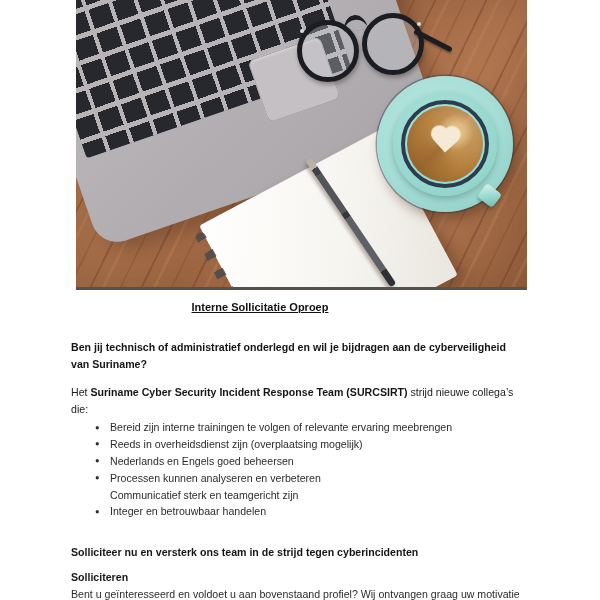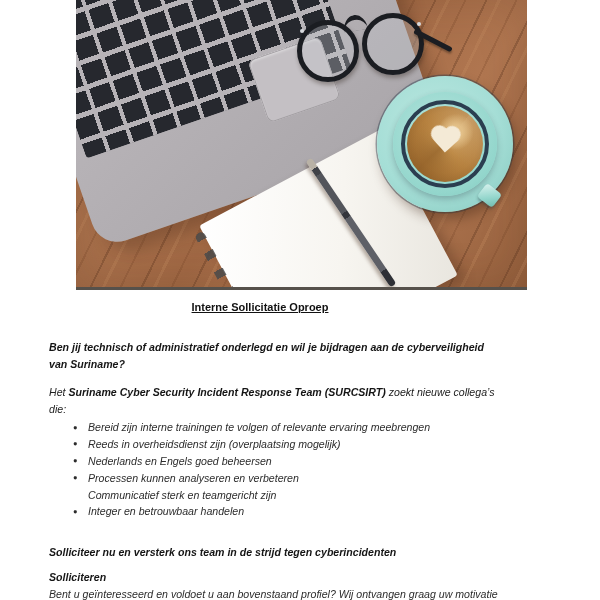--- a/index.html
+++ b/index.html
@@ -119,21 +119,21 @@
   .handle{
     left:404px;top:187px;width:19px;height:17px;border-radius:4px;transform:rotate(38deg);
     background:linear-gradient(135deg,#d9f2ee,var(--c-cup,#93d6cc) 60%,#6fb9ae);
     box-shadow:1px 2px 3px rgba(40,60,70,.4);
   }
   
   .doc-title{
     position:absolute;left:0;top:299px;width:520px;text-align:center;
     font-weight:bold;font-size:11px;text-decoration:underline;color:#111;
   }
-  .tblock{position:absolute;left:49px;width:470px;font-style:italic;}
+  .tblock{position:absolute;left:71px;width:470px;}
   .bold{font-weight:bold;color:#151515;}
   .p-intro{top:339px;}
   .p-team{top:384px;}
   .p-bullets{top:419px;}
   .li{line-height:16.4px;padding-left:24px;color:#2c2c2c;}
   .dot{display:inline-block;width:15px;font-size:7.5px;vertical-align:1.5px;color:#2c2c2c;}
   .p-cta{top:544px;}
   .p-apply-h{top:569px;}
   .p-apply{top:586px;color:#2c2c2c;}
   .line{min-height:17px;}
@@ -166,21 +166,21 @@
 </div>
 
 <div class="doc-title">Interne Sollicitatie Oproep</div>
 
 <div class="tblock p-intro bold">
   <div class="line">Ben jij technisch of administratief onderlegd en wil je bijdragen aan de cyberveiligheid</div>
   <div class="line">van Suriname?</div>
 </div>
 
 <div class="tblock p-team">
-  <div class="line"><span>Het </span><span class="bold">Suriname Cyber Security Incident Response Team (SURCSIRT)</span><span> zoekt nieuwe collega’s</span></div>
+  <div class="line"><span>Het </span><span class="bold">Suriname Cyber Security Incident Response Team (SURCSIRT)</span><span> strijd nieuwe collega’s</span></div>
   <div class="line">die:</div>
 </div>
 
 <div class="tblock p-bullets">
   <div class="li"><span class="dot">●</span><span>Bereid zijn interne trainingen te volgen of relevante ervaring meebrengen</span></div>
   <div class="li"><span class="dot">●</span><span>Reeds in overheidsdienst zijn (overplaatsing mogelijk)</span></div>
   <div class="li"><span class="dot">●</span><span>Nederlands en Engels goed beheersen</span></div>
   <div class="li"><span class="dot">●</span><span>Processen kunnen analyseren en verbeteren</span></div>
   <div class="li"><span class="dot"></span><span>Communicatief sterk en teamgericht zijn</span></div>
   <div class="li"><span class="dot">●</span><span>Integer en betrouwbaar handelen</span></div>

